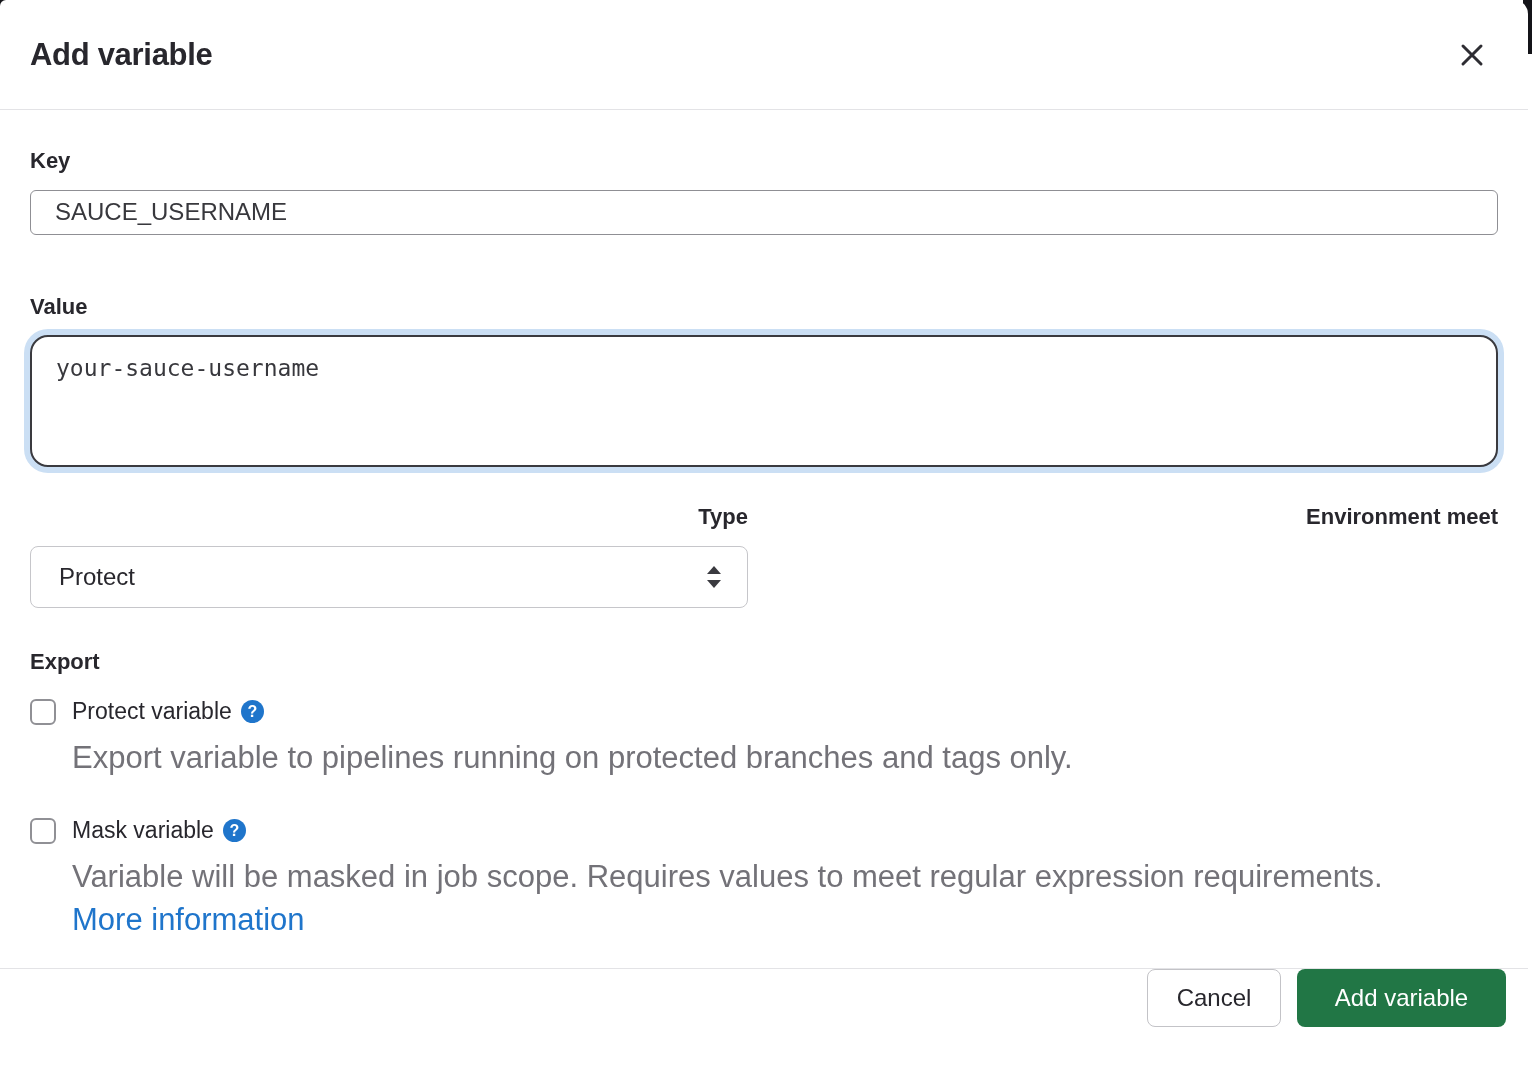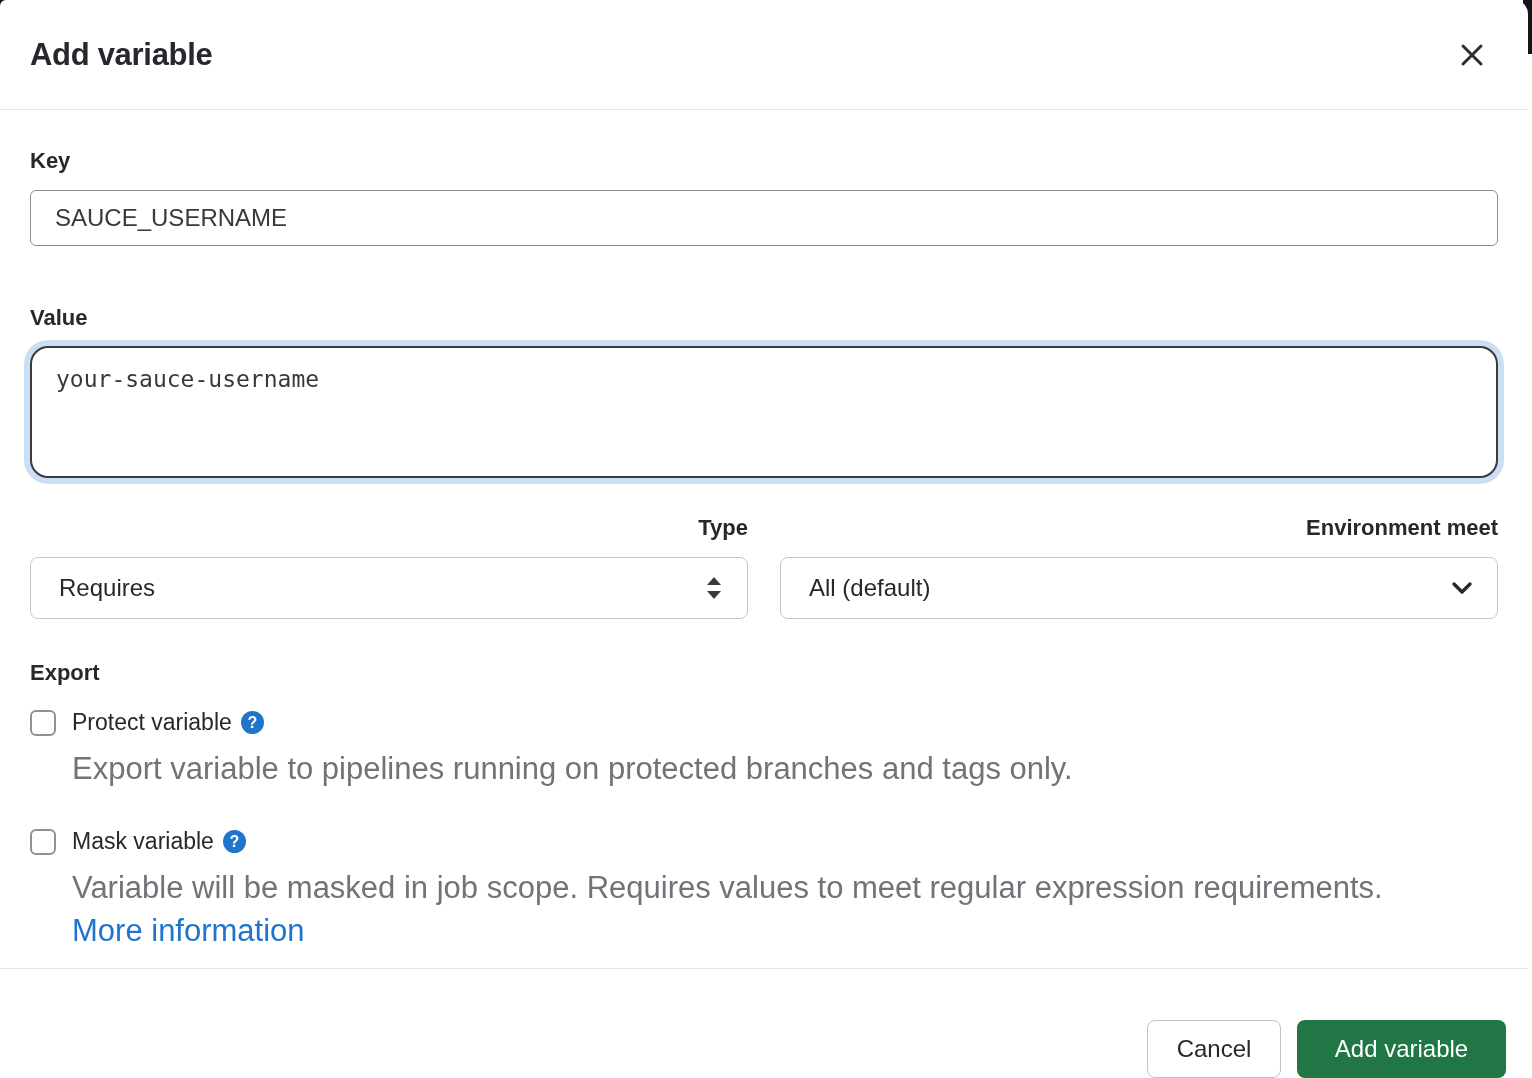--- a/index.html
+++ b/index.html
@@ -36,21 +36,21 @@
 
   
   .modal-body{flex:1 1 auto;padding:37px 30px 0 30px;box-sizing:border-box;}
 
   .form-label{
     display:block;font-size:22px;font-weight:700;color:#28272d;
     line-height:1.3;margin:0 0 14px 0;
   }
 
   .key-input{
-    display:block;width:100%;height:56px;box-sizing:border-box;
+    display:block;width:100%;height:45px;box-sizing:border-box;
     border:1.5px solid #8f8f94;border-radius:6px;background:#fff;
     padding:0 24px;font-size:24px;color:#38383d;
     font-family:"Liberation Sans", sans-serif;outline:none;
   }
   .group-key{margin-bottom:58px;}
 
   .value-textarea{
     display:block;width:100%;height:132px;box-sizing:border-box;
     border:2px solid #3a3a3f;border-radius:18px;
     box-shadow:0 0 0 6px #cbdff4;
@@ -87,21 +87,21 @@
     margin:12px 0 0 42px;font-size:31px;color:#737278;line-height:1.38;
   }
   .desc-protect{margin-bottom:37px;}
   .desc-mask{max-width:1330px;}
   .inline-link{color:#1f75cb;text-decoration:none;cursor:pointer;}
 
   
   .modal-footer{
     height:110px;flex:0 0 auto;box-sizing:border-box;
     border-top:1px solid #e3e3e6;
-    display:flex;align-items:flex-end;justify-content:flex-end;
+    display:flex;align-items:flex-start;justify-content:flex-end;
     padding-right:22px;gap:16px;
   }
   .btn{
     height:58px;border-radius:8px;font-size:24px;cursor:pointer;
     font-family:"Liberation Sans", sans-serif;
     display:inline-flex;align-items:center;justify-content:center;
   }
   .btn-cancel{
     background:#fff;color:#28272d;border:1.5px solid #c3c3c7;
     min-width:134px;padding:0 28px;box-sizing:border-box;
@@ -139,39 +139,31 @@
 
     <div class="group-value">
       <label class="form-label">Value</label>
       <textarea class="value-textarea" spellcheck="false" style="">your-sauce-username</textarea>
     </div>
 
     <div class="two-col">
       <div>
         <label class="form-label">Type</label>
         <div class="select-box">
-          <span>Requires</span>
+          <span>Protect</span>
           <span>
             <svg width="22" height="28" viewBox="0 0 22 28">
               <path d="M11 3 L18 11 L4 11 Z" fill="#3a3a3f"></path>
               <path d="M11 25 L18 17 L4 17 Z" fill="#3a3a3f"></path>
             </svg>
           </span>
         </div>
       </div>
       <div>
         <label class="form-label">Environment meet</label>
-        <div class="select-box">
-          <span>All (default)</span>
-          <span>
-            <svg width="26" height="26" viewBox="0 0 26 26">
-              <path d="M5 9 L13 17 L21 9" stroke="#28272d" stroke-width="3.4" stroke-linecap="round" stroke-linejoin="round" fill="none"></path>
-            </svg>
-          </span>
-        </div>
       </div>
     </div>
 
     <div>
       <div class="form-label flags-label">Export</div>
 
       <div class="checkbox-row">
         <span class="checkbox" role="checkbox" aria-checked="false"></span>
         <span class="checkbox-label">Protect variable</span>
         <span class="help-icon">?</span>

